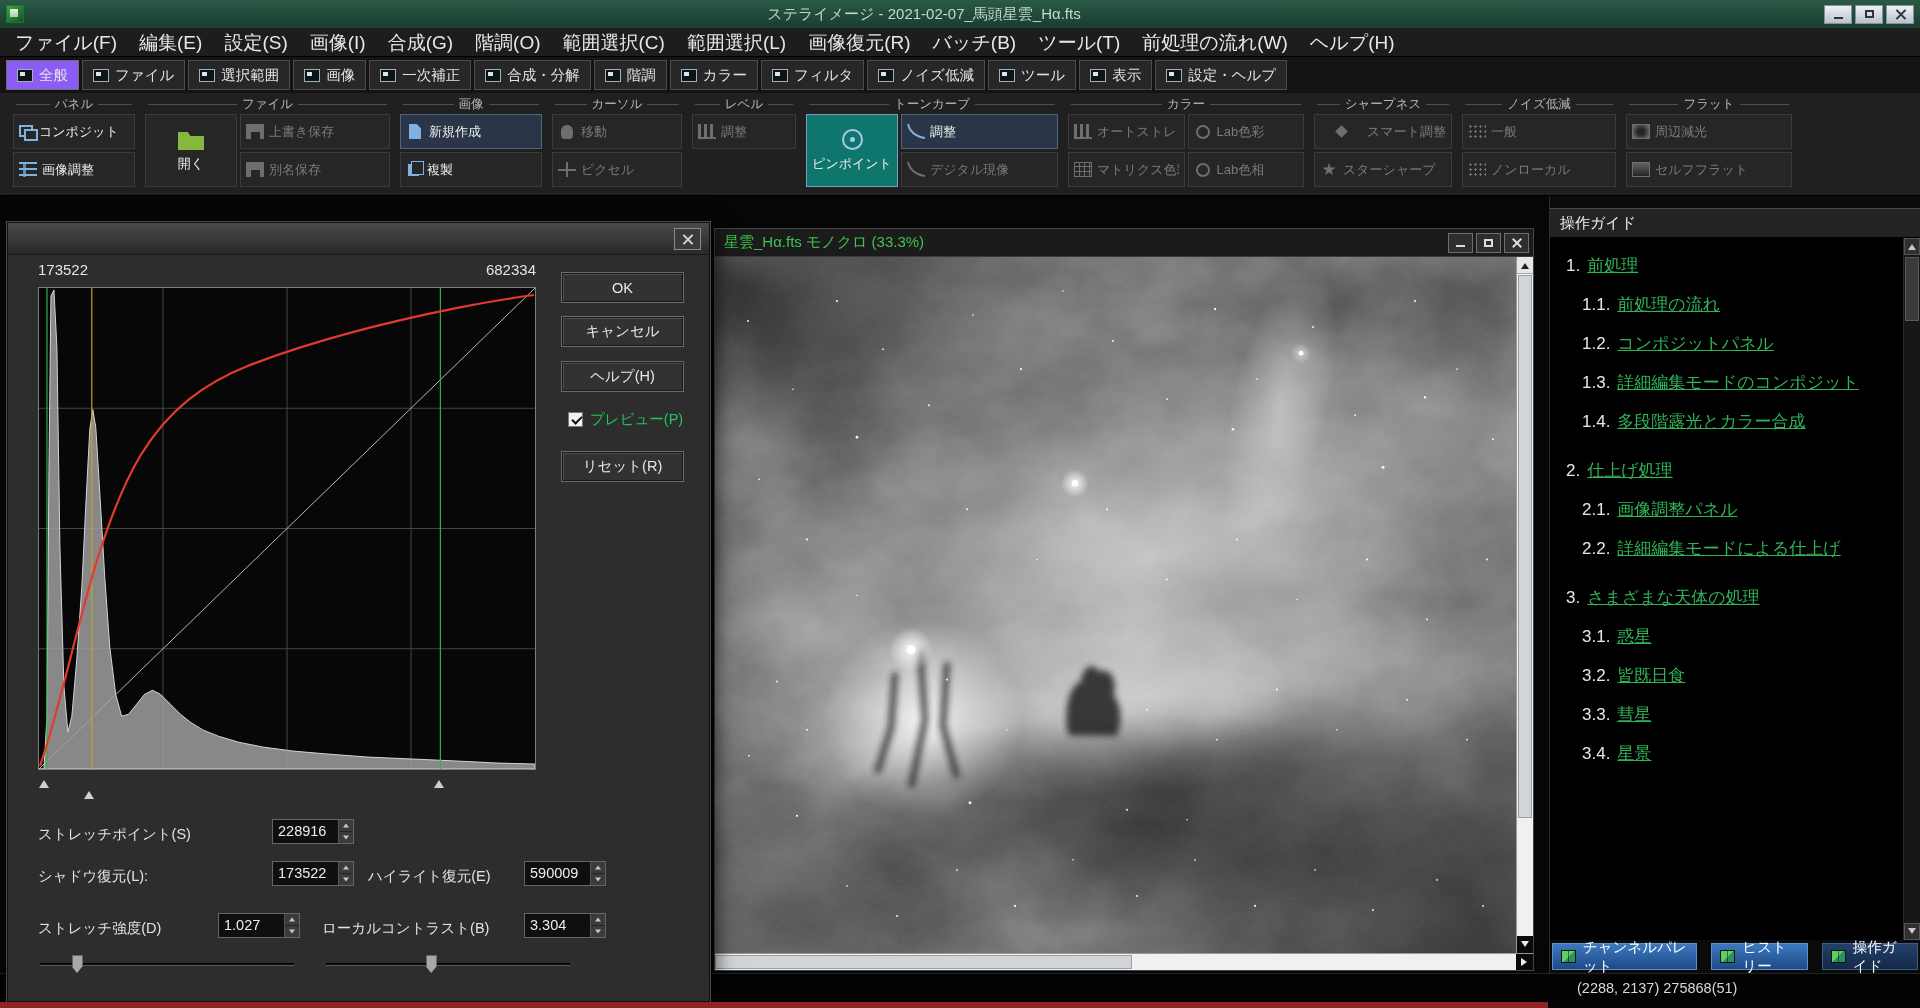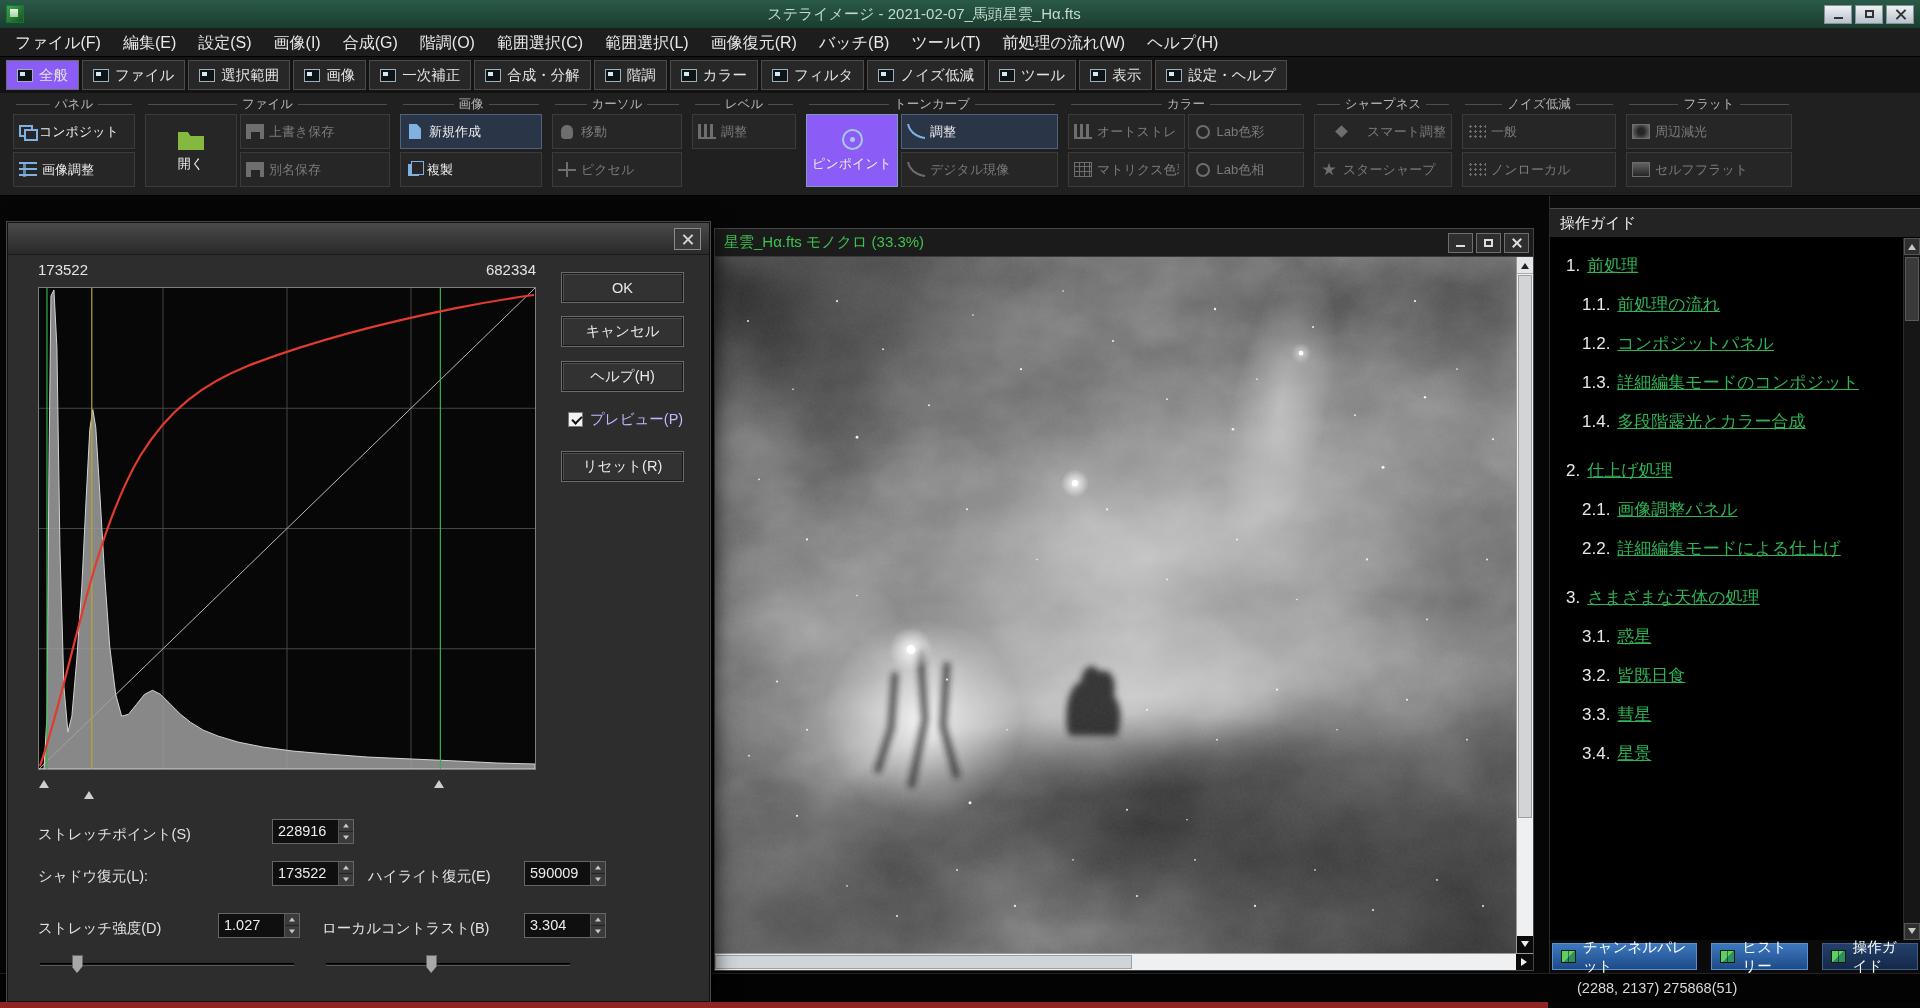--- a/index.html
+++ b/index.html
@@ -14,40 +14,40 @@
 .winbtns{display:flex;gap:3px;}
 .wbtn{width:28px;height:19px;background:linear-gradient(#eef2f5,#b9c2ca);border:1px solid #85929e;display:flex;align-items:center;justify-content:center;}
 .g-min{width:9px;height:2px;background:#333;margin-top:8px;}
 .g-max{width:9px;height:8px;border:2px solid #333;}
 .g-x{position:relative;width:11px;height:11px;}
 .g-x::before,.g-x::after{content:"";position:absolute;left:5px;top:-1px;width:2px;height:13px;background:#333;}
 .g-x::before{transform:rotate(45deg);} .g-x::after{transform:rotate(-45deg);}
 
 
 #menubar{position:absolute;top:28px;left:0;width:1920px;height:29px;background:#1d1d1d;border-bottom:1px solid #000;display:flex;align-items:center;padding:0 4px;}
-.mitem{padding:0 11px;font-size:16px;line-height:29px;color:#e8e8e8;}
+.mitem{padding:0 11px;font-size:19px;line-height:29px;color:#e8e8e8;}
 
 
 #tabbar{position:absolute;top:57px;left:0;width:1920px;height:36px;background:#131313;display:flex;align-items:flex-end;padding-left:6px;gap:3px;}
 .tab{height:30px;display:flex;align-items:center;gap:6px;padding:0 10px;background:#272727;border:1px solid #4c4c4c;font-size:14.5px;color:#e2e2e2;margin-bottom:3px;white-space:nowrap;}
 .tab.active{background:#8b5cf6;border-color:#6e6e6e;}
 .tbic{width:16px;height:13px;border:1px solid #9fb0b8;background:#0c1418;position:relative;flex:none;}
 .tbic::after{content:"";position:absolute;left:2px;top:2px;width:5px;height:4px;background:#d7e7ee;}
 
 
 #ribbon{position:absolute;top:93px;left:0;width:1920px;height:103px;background:#202020;border-bottom:1px solid #000;display:flex;padding:2px 2px 0 8px;}
 .rgroup{flex:none;display:flex;flex-direction:column;padding:0 3px;}
 .rg-label{display:flex;align-items:center;height:18px;font-size:12.5px;color:#b8b8b8;white-space:nowrap;}
 .rg-label::before,.rg-label::after{content:"";flex:1;height:1px;background:#4e4e4e;margin:0 5px;min-width:4px;}
 .rg-body{flex:1;display:flex;gap:3px;align-items:stretch;padding:1px 2px 6px;}
 .rcol{flex:1;display:flex;flex-direction:column;gap:3px;min-width:0;}
 .rbtn{display:flex;align-items:center;gap:5px;padding:0 5px;height:35px;background:#262626;border:1px solid #3b3b3b;font-size:13px;color:#ededed;--ic:#7fb2e0;white-space:nowrap;overflow:hidden;flex:none;}
 .rbtn.big{flex-direction:column;justify-content:center;gap:5px;width:92px;height:73px;padding:0 3px;font-size:13px;}
 .rbtn.dis{color:#7a7a7a;--ic:#6e6e6e;}
-.rbtn.active{background:#8b5cf6;border-color:#7e9cbd;}
+.rbtn.active{background:#0f766e;border-color:#7e9cbd;}
 .rbtn.hl{background:#2a3648;border-color:#4f637c;}
 .rlabel{overflow:hidden;text-overflow:clip;}
 
 .ric{width:18px;height:15px;flex:none;position:relative;display:inline-block;}
 .ric.lg{width:26px;height:22px;}
 .sh-squares{width:15px;height:13px;}
 .sh-squares::before{content:"";position:absolute;left:0;top:0;width:10px;height:8px;border:2px solid var(--ic);}
 .sh-squares::after{content:"";position:absolute;left:5px;top:4px;width:10px;height:8px;border:2px solid var(--ic);background:#262626;}
 .sh-sliders{background:repeating-linear-gradient(180deg,var(--ic) 0 2px,transparent 2px 6px);}
 .sh-sliders::after{content:"";position:absolute;left:4px;top:0;width:3px;height:100%;background:var(--ic);opacity:.7;}
@@ -148,21 +148,21 @@
 .spinbox{position:absolute;width:82px;height:25px;display:flex;background:#0f0f0f;border:1px solid #666;}
 .sval{flex:1;font-size:14.5px;color:#ececec;padding:3px 2px 0 5px;overflow:hidden;}
 .spin{width:15px;display:flex;flex-direction:column;border-left:1px solid #555;flex:none;}
 .sb{flex:1;background:#3b3b3b;position:relative;}
 .sb.up{border-bottom:1px solid #222;}
 .sb::after{content:"";position:absolute;left:50%;top:50%;transform:translate(-50%,-50%);width:0;height:0;border:3px solid transparent;}
 .sb.up::after{border-bottom:4px solid #c8c8c8;margin-top:-2px;}
 .sb.dn::after{border-top:4px solid #c8c8c8;margin-top:1px;}
 .dbtn{position:absolute;left:554px;width:121px;height:29px;background:#323232;border:1px solid #191919;outline:1px solid #6b6b6b;box-shadow:inset 1px 1px 0 #4d4d4d;display:flex;align-items:center;justify-content:center;font-size:14.5px;color:#e8e8e8;cursor:pointer;}
 #btn-ok{top:50px;} #btn-cancel{top:94px;} #btn-help{top:139px;} #btn-reset{top:229px;}
-.preview{position:absolute;left:560px;top:187px;display:flex;align-items:center;gap:7px;font-size:14.5px;color:#c4b5fd;}
+.preview{position:absolute;left:560px;top:187px;display:flex;align-items:center;gap:7px;font-size:14.5px;color:#22c55e;}
 .cb{width:15px;height:15px;background:#f2f2f2;border:1px solid #777;position:relative;flex:none;}
 .cb::after{content:"";position:absolute;left:3px;top:3px;width:8px;height:4px;border-left:2px solid #111;border-bottom:2px solid #111;transform:rotate(-45deg);}
 .slider{position:absolute;height:20px;}
 #slider1{left:30px;top:731px;width:258px;} #slider2{left:316px;top:731px;width:248px;}
 .sl-track{position:absolute;left:2px;right:2px;top:9px;height:3px;background:#101010;border-top:1px solid #000;border-bottom:1px solid #5a5a5a;}
 .sl-thumb{position:absolute;top:1px;width:11px;height:18px;background:#a8a8a8;border:1px solid #666;clip-path:polygon(0 0,100% 0,100% 62%,50% 100%,0 62%);}
 #slider1 .sl-thumb{left:13%;} #slider2 .sl-thumb{left:41%;}
 </style>
 </head>
 <body>

